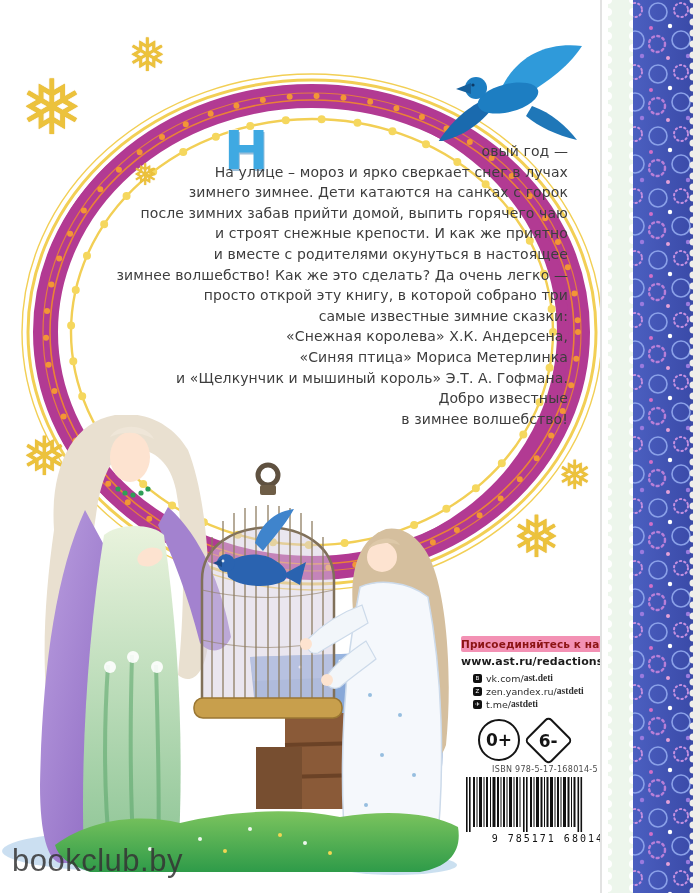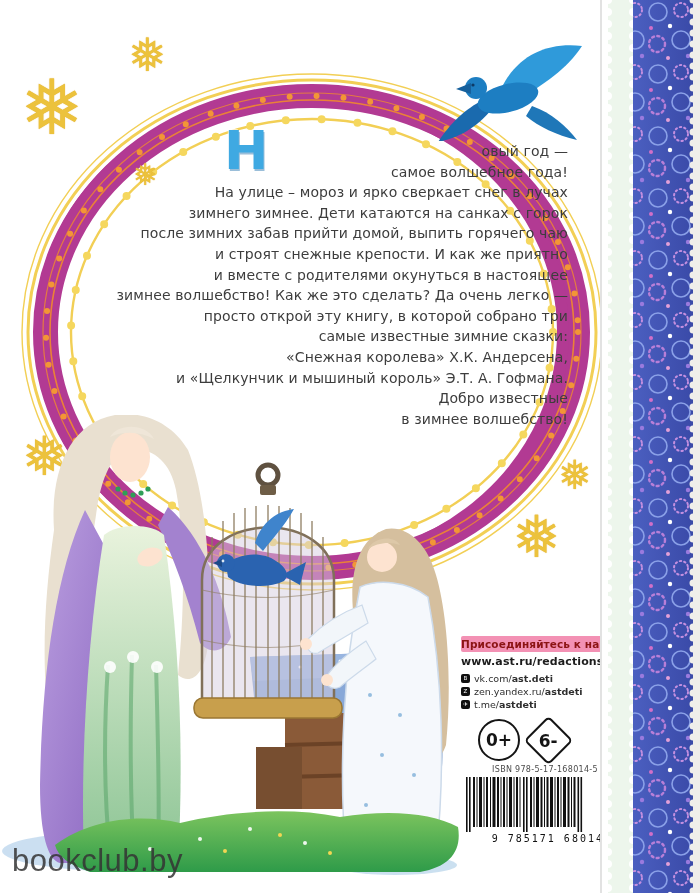--- a/index.html
+++ b/index.html
@@ -30,27 +30,27 @@
   .join-badge{
     position:absolute;left:461px;top:636px;width:152px;height:16px;
     background:#f391b4;border-radius:2px;color:#8c1414;font-size:10.5px;
     font-weight:700;text-align:center;line-height:16px;letter-spacing:.1px;
   }
   .site-url{
     position:absolute;left:461px;top:655px;font-size:11px;font-weight:700;
     color:#1c1c1c;letter-spacing:.1px;
   }
   .socials{position:absolute;left:461px;top:672px;font-size:9.5px;color:#2e2e2e;}
-  .social-row{display:flex;align-items:center;height:12px;margin-bottom:1px;}
+  .social-row{display:flex;align-items:center;height:12px;margin-bottom:1px;margin-left:12px;}
   .sicon{
     width:9px;height:9px;background:#101010;border-radius:2px;margin-right:4px;
     color:#fff;font-size:5.5px;display:inline-flex;align-items:center;
     justify-content:center;flex:0 0 auto;
   }
-  .social-row b{font-weight:700;}
+  .social-row b{font-weight:700;font-family:Liberation Serif, serif;}
   
   .age-circle{
     position:absolute;left:478px;top:719px;width:38px;height:38px;
     border:2.5px solid #151515;border-radius:50%;background:#fff;
     font-size:17px;font-weight:700;color:#151515;
     display:flex;align-items:center;justify-content:center;
   }
   .age-diamond{
     position:absolute;left:531px;top:723px;width:31px;height:31px;
     border:2.5px solid #151515;border-radius:5px;background:#fff;
@@ -113,30 +113,30 @@
     <ellipse cx="70" cy="62" rx="31" ry="14" fill="#1d7ec2" transform="rotate(-14 70 62)"></ellipse>
     <circle cx="38" cy="52" r="11" fill="#1d7ec2"></circle>
     <path d="M18,53 L33,47 L33,58 Z" fill="#16609c"></path>
     <path d="M94,70 C114,77 128,90 139,104 C118,99 101,91 88,80 Z" fill="#1f77b8"></path>
     <circle cx="35" cy="49" r="1.6" fill="#0d3a66"></circle>
   </svg>
 
   <div class="dropcap">Н</div>
   <div class="intro">
     <div class="shift">овый год —</div>
-    <div class="shift">самое волшебное  года!</div>
     <div>На улице – мороз и ярко сверкает снег в лучах</div>
     <div>зимнего зимнее. Дети катаются на санках с горок</div>
     <div>после зимних забав прийти домой, выпить горячего чаю</div>
     <div>и строят снежные крепости. И как же приятно</div>
     <div>и вместе с родителями окунуться в настоящее</div>
     <div>зимнее волшебство! Как же это сделать? Да очень легко —</div>
     <div>просто открой эту книгу, в которой собрано три</div>
     <div>самые известные зимние сказки:</div>
     <div>«Снежная королева» Х.К. Андерсена,</div>
+    <div>«Синяя птица» Мориса Метерлинка</div>
     <div>и «Щелкунчик и мышиный король» Э.Т. А. Гофмана.</div>
     <div>Добро известные</div>
     <div>в зимнее волшебство!</div>
   </div>
 
   <svg class="scene-svg" width="470" height="460" viewBox="0 0 470 460">
     <defs>
       <linearGradient id="dressGrad" x1="0" y1="0" x2="0" y2="1">
         <stop offset="0" stop-color="#e9f3dd"></stop>
           <stop offset="1" stop-color="#8cc494"></stop>

